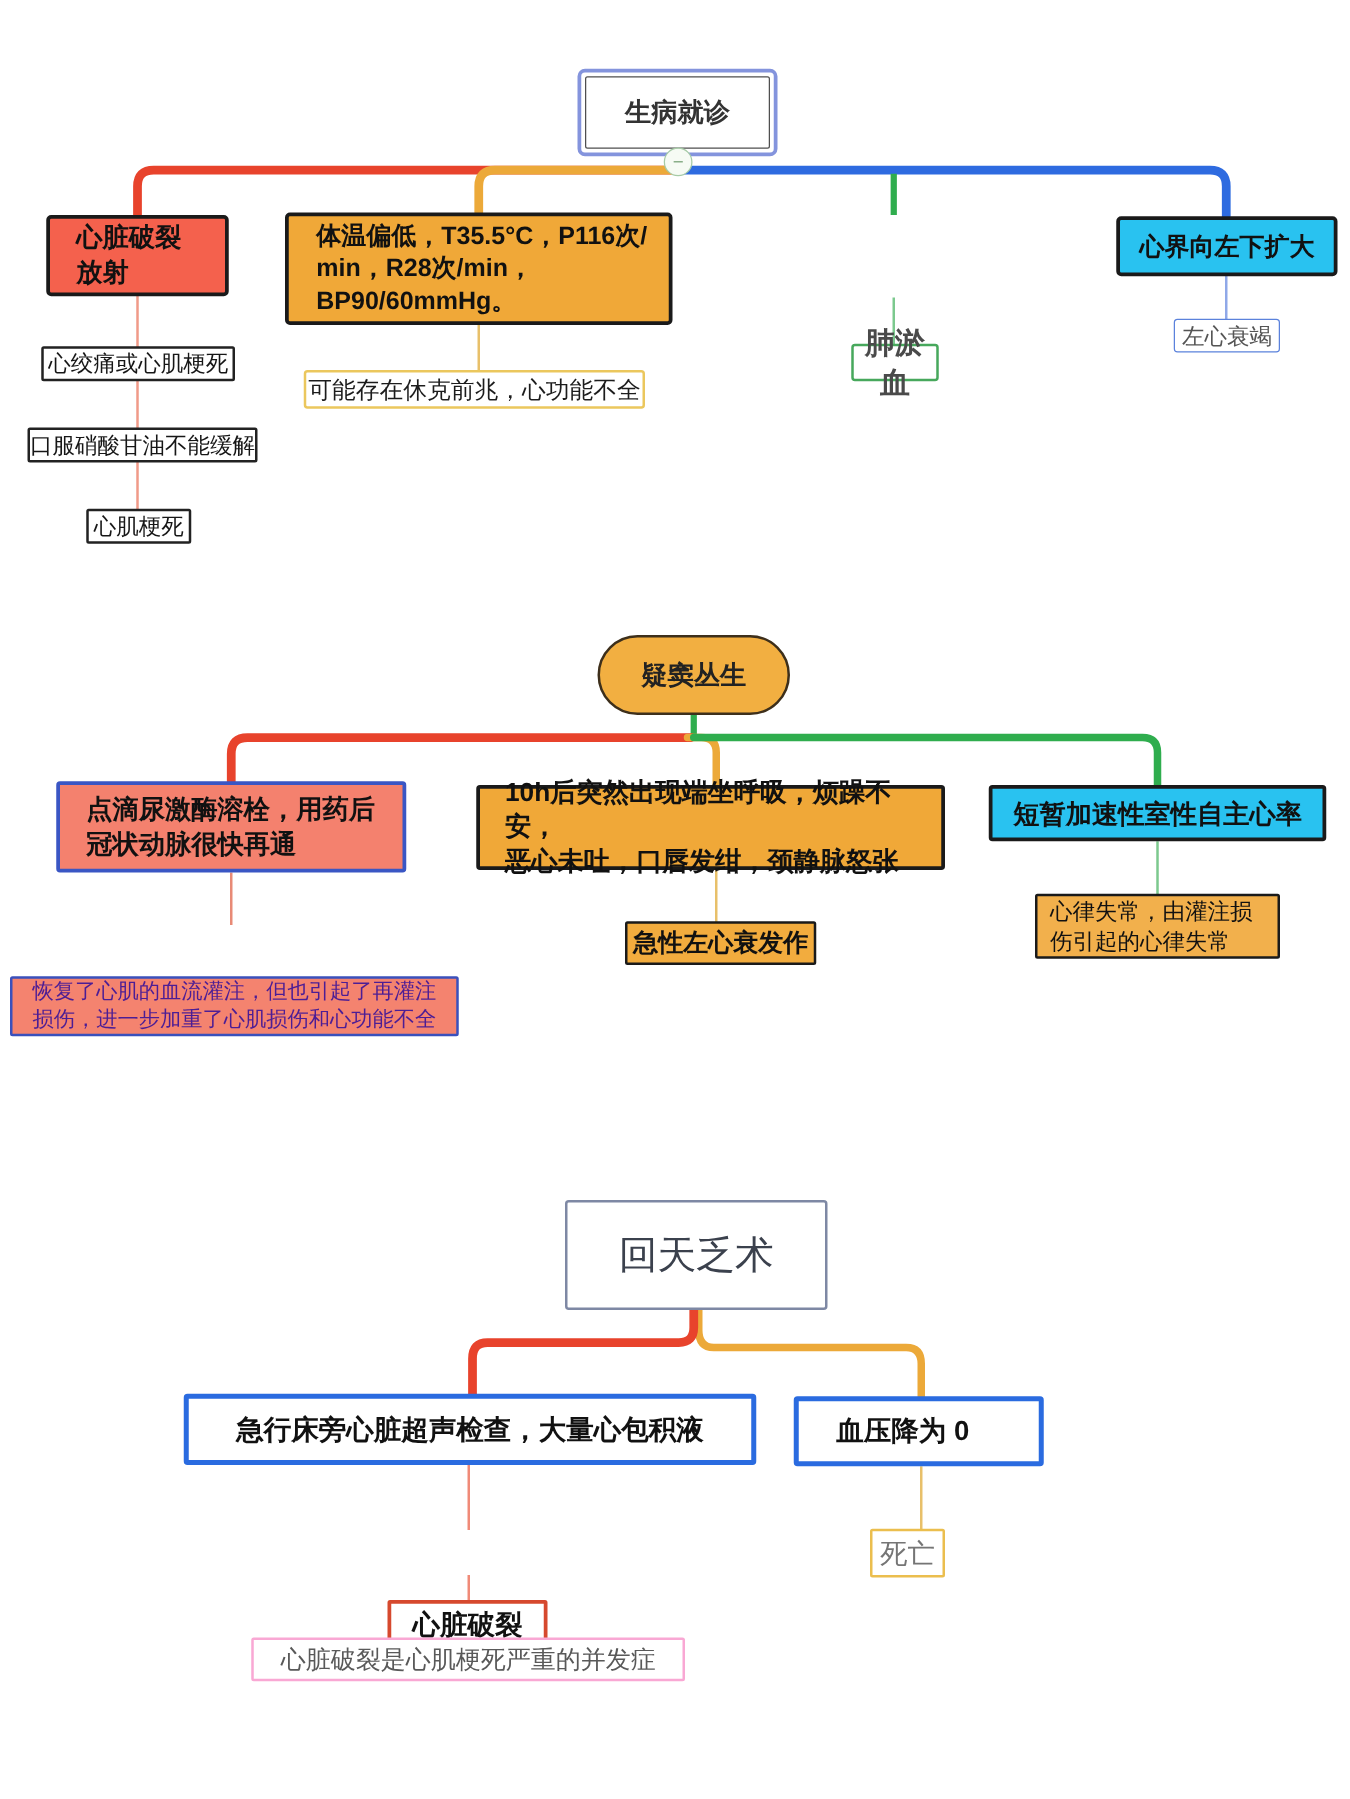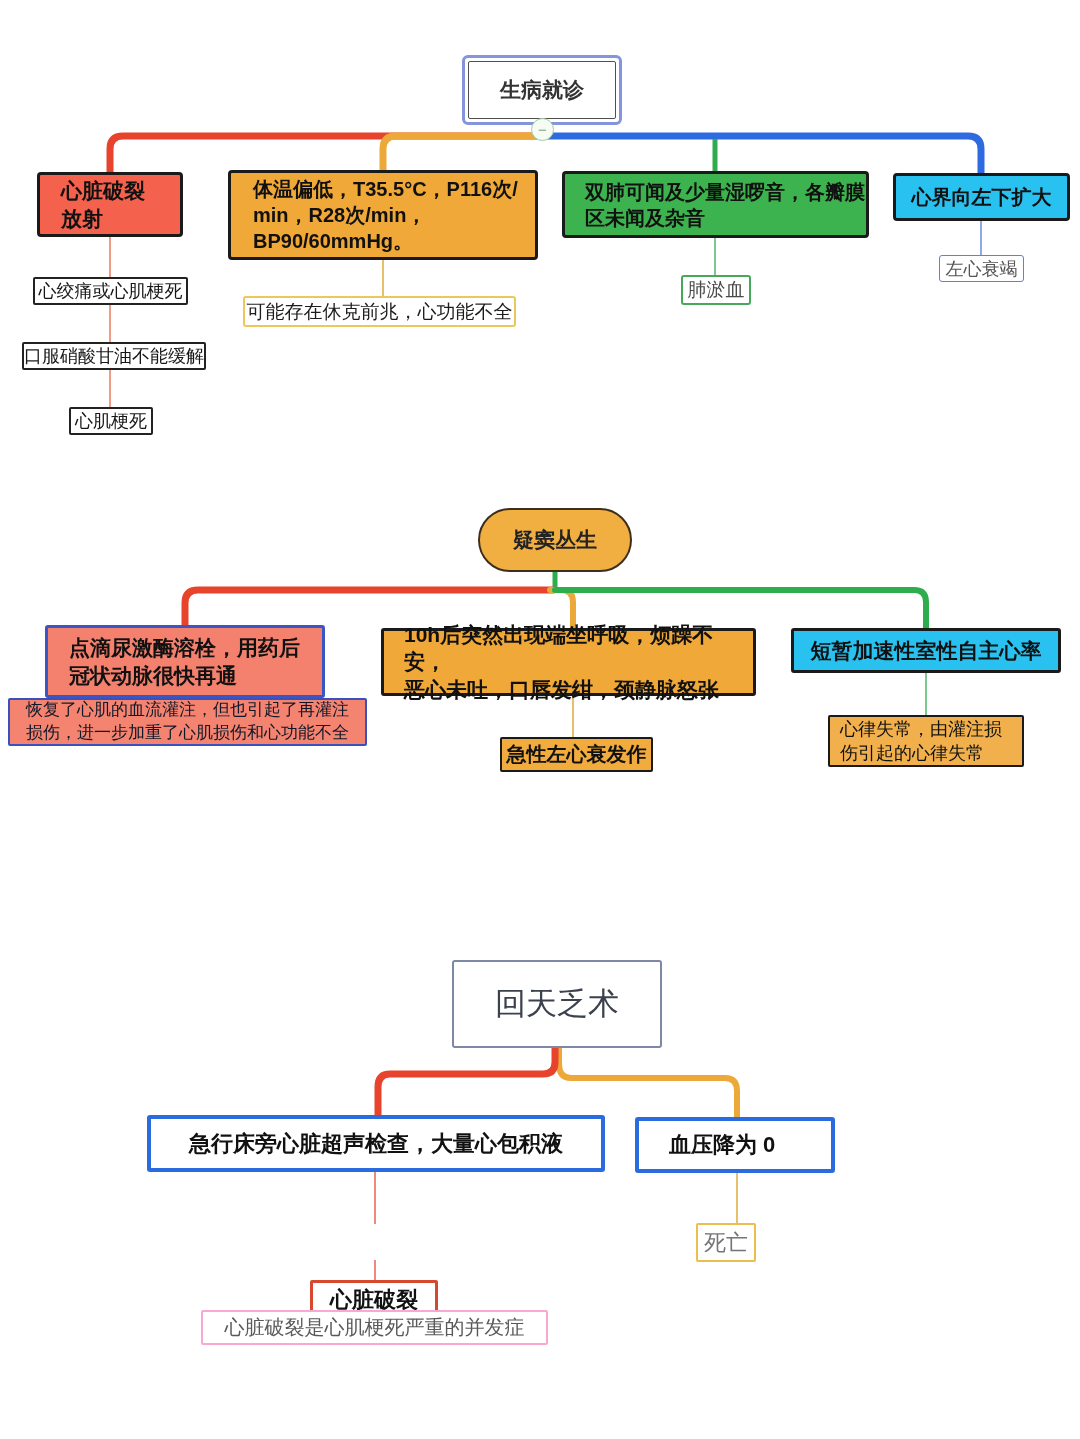--- a/index.html
+++ b/index.html
@@ -24,31 +24,31 @@
     font-size:21px;line-height:1.32;padding-left:21px;}
   .wchild{border:2px solid #222;color:#161616;font-size:18px;border-radius:2px;}
   .chest-c1{left:33px;top:277px;width:155px;height:28px;}
   .chest-c2{left:22px;top:342px;width:184px;height:28px;}
   .chest-c3{left:69px;top:407px;width:84px;height:28px;}
   .vitals{left:228px;top:170px;width:310px;height:90px;background:#F0A838;border:3px solid #1a1a1a;border-radius:4px;
     font-size:20px;line-height:1.3;padding-left:22px;}
   .vitals-c{left:243px;top:296px;width:273px;height:31px;border:2px solid #EBC75D;font-size:19px;color:#1c1c1c;border-radius:3px;}
   .lungs{left:562px;top:171px;width:307px;height:67px;background:#3CB34E;border:3px solid #1a1a1a;border-radius:4px;
     font-size:20px;line-height:1.3;padding-left:20px;}
-  .lungs-c{left:681px;top:275px;width:70px;height:30px;border:2px solid #47A85C;font-size:19px;color:#4a4a4a;border-radius:3px;}
+  .lungs-c{left:681px;top:275px;width:70px;height:30px;border:2px solid #47A85C;font-size:24px;color:#4a4a4a;border-radius:3px;font-weight:bold;}
   .hborder{left:893px;top:173px;width:177px;height:48px;background:#29C2F0;border:3px solid #1a1a1a;border-radius:4px;font-size:20px;}
   .hborder-c{left:939px;top:255px;width:85px;height:27px;border:1.6px solid #5B82DC;font-size:18px;color:#555;border-radius:3px;}
 
   
   .root2{left:478px;top:508px;width:154px;height:64px;background:#F2AF41;border:2.5px solid #3D2F1B;border-radius:32px;
     font-size:21px;font-weight:bold;color:#222;}
   .thrombo{left:45px;top:625px;width:280px;height:73px;background:#F4816E;border:3px solid #3A56C4;border-radius:3px;
     font-size:21px;line-height:1.32;padding-left:21px;}
-  .thrombo-c{left:8px;top:698px;width:359px;height:48px;background:#F4836F;border:2px solid #3A50BC;border-radius:2px;
-    color:#0f172a;font-size:17px;line-height:1.35;text-align:center;}
+  .thrombo-c{left:8px;top:781px;width:359px;height:48px;background:#F4836F;border:2px solid #3A50BC;border-radius:2px;
+    color:#4c1d95;font-size:17px;line-height:1.35;text-align:center;}
   .dyspnea{left:381px;top:628px;width:375px;height:68px;background:#F0A838;border:3px solid #1a1a1a;border-radius:3px;
     font-size:21px;line-height:1.3;padding-left:20px;}
   .dyspnea-c{left:500px;top:737px;width:153px;height:35px;background:#F2AC3E;border:2.5px solid #1a1a1a;border-radius:2px;
     font-size:20px;font-weight:bold;color:#111;}
   .rhythm{left:791px;top:628px;width:270px;height:45px;background:#29C2F0;border:3px solid #1a1a1a;border-radius:3px;font-size:21px;}
   .rhythm-c{left:828px;top:715px;width:196px;height:52px;background:#F2B04C;border:2px solid #1a1a1a;border-radius:2px;
     font-size:18px;font-weight:normal;color:#111;line-height:1.35;padding-left:10px;}
 
   
   .root3{left:452px;top:960px;width:210px;height:88px;border:2px solid #7E88A4;border-radius:3px;
@@ -110,24 +110,20 @@
   <div class="node wchild center chest-c2">口服硝酸甘油不能缓解</div>
   <div class="node wchild center chest-c3">心肌梗死</div>
 
   <div class="node vitals lines bold">
     <div>体温偏低，T35.5°C，P116次/</div>
     <div>min，R28次/min，</div>
     <div>BP90/60mmHg。</div>
   </div>
   <div class="node center vitals-c">可能存在休克前兆，心功能不全</div>
 
-  <div class="node lungs lines bold">
-    <div>双肺可闻及少量湿啰音，各瓣膜</div>
-    <div>区未闻及杂音</div>
-  </div>
   <div class="node center lungs-c">肺淤血</div>
 
   <div class="node center bold hborder">心界向左下扩大</div>
   <div class="node center hborder-c">左心衰竭</div>
 
   <div class="node center root2">疑窦丛生</div>
 
   <div class="node thrombo lines bold">
     <div>点滴尿激酶溶栓，用药后</div>
     <div>冠状动脉很快再通</div>

